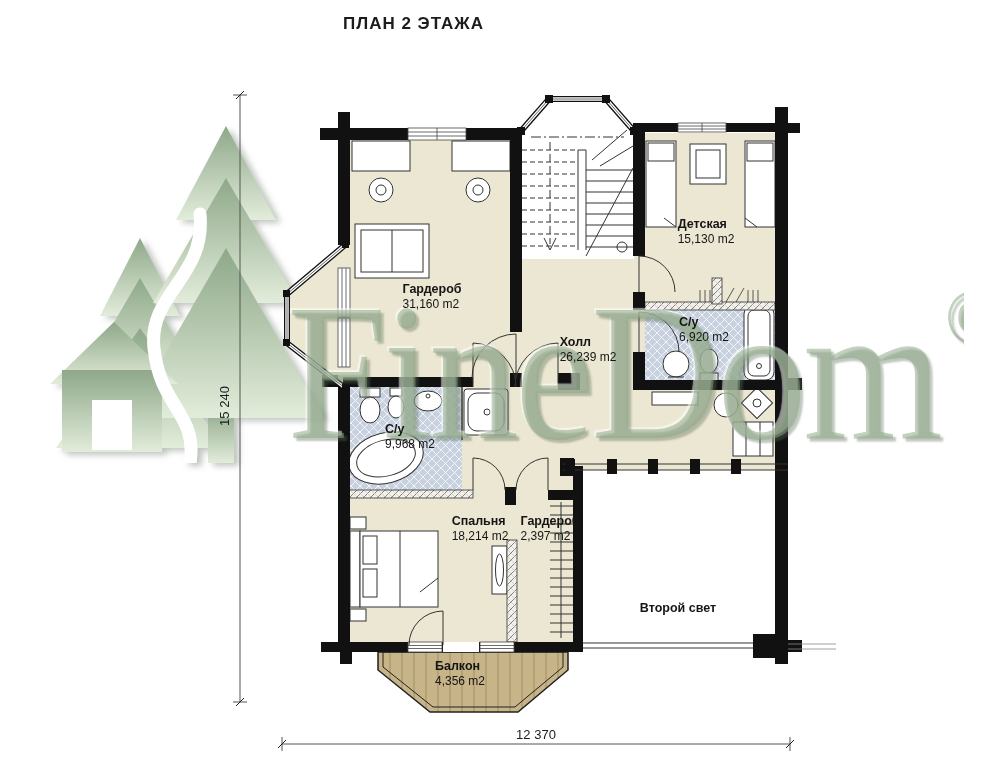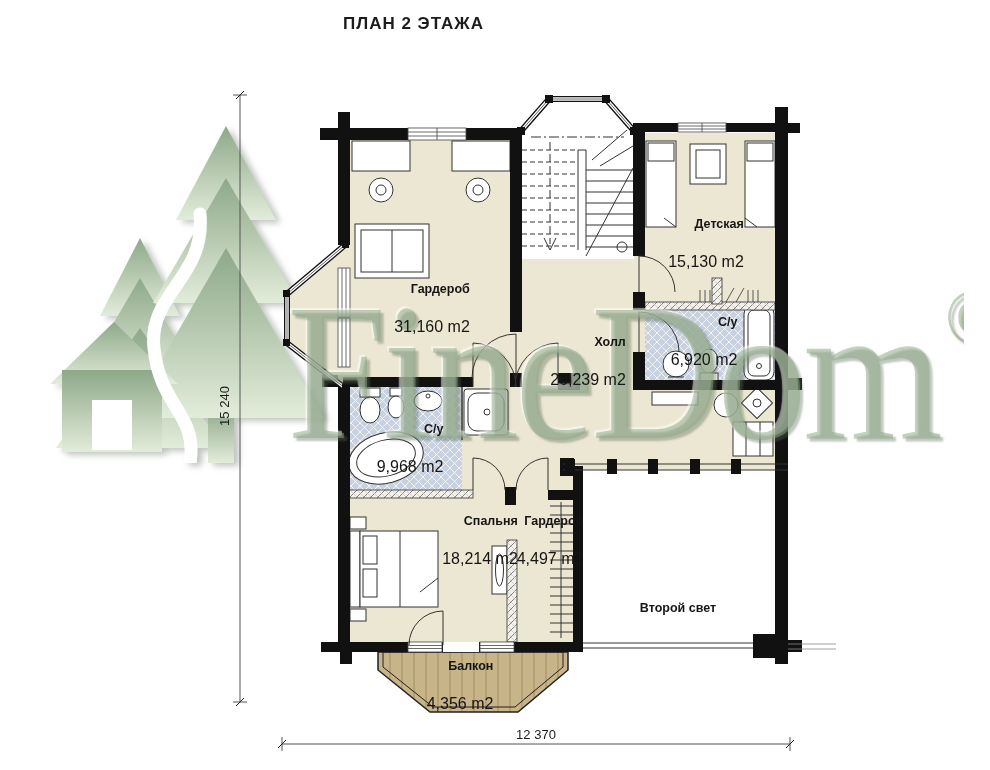--- a/index.html
+++ b/index.html
@@ -8,24 +8,24 @@
   .abs{position:absolute;}
   .title{left:343px;top:14px;font-size:17px;font-weight:700;letter-spacing:1px;color:#1c1c1c;z-index:6;}
   .tree{left:48px;top:118px;z-index:1;filter:drop-shadow(5px 3px 3px rgba(140,150,138,.55));}
   .plan{left:0;top:0;z-index:2;}
   .wm{left:287px;top:276px;z-index:3;pointer-events:none;white-space:nowrap;
       font-family:"Liberation Serif",serif;font-size:180px;line-height:1;letter-spacing:-4px;
       color:rgba(140,167,132,.52);transform:scaleY(1.08);transform-origin:top left;
       text-shadow:3px 3px 2px rgba(88,108,84,.38),-2px -2px 1px rgba(255,255,255,.55);}
   .wm .cp{font-size:72px;letter-spacing:0;position:relative;top:-88px;margin-left:6px;}
   .dims{left:0;top:0;z-index:4;pointer-events:none;}
-  .rlabel{position:absolute;transform:translateX(-50%);text-align:right;z-index:5;
+  .rlabel{position:absolute;transform:translateX(-50%);text-align:left;z-index:5;
           color:#151515;white-space:nowrap;line-height:1.3;}
   .rlabel .n{font-weight:700;font-size:12.5px;}
-  .rlabel .a{font-weight:400;font-size:16px;margin-top:20px;}
+  .rlabel .a{font-weight:400;font-size:12px;}
 </style>
 </head>
 <body>
 
 <div class="page">
 
   <div class="abs title">ПЛАН 2 ЭТАЖА</div>
 
   <svg class="abs tree" width="285" height="345" viewBox="0 0 285 345">
     <defs>
@@ -356,21 +356,21 @@
   <div class="rlabel" style="left:410px;top:421px;">
     <div class="n">С/у</div>
     <div class="a">9,968 m2</div>
   </div>
   <div class="rlabel" style="left:480px;top:513px;">
     <div class="n">Спальня</div>
     <div class="a">18,214 m2</div>
   </div>
   <div class="rlabel" style="left:550px;top:513px;">
     <div class="n">Гардероб</div>
-    <div class="a">4,497 m2</div>
+    <div class="a">2,397 m2</div>
   </div>
   <div class="rlabel" style="left:678px;top:556px;margin-top:44px;">
     <div class="n">Второй свет</div>
     <div class="a"></div>
   </div>
   <div class="rlabel" style="left:460px;top:658px;">
     <div class="n">Балкон</div>
     <div class="a">4,356 m2</div>
   </div>
 

